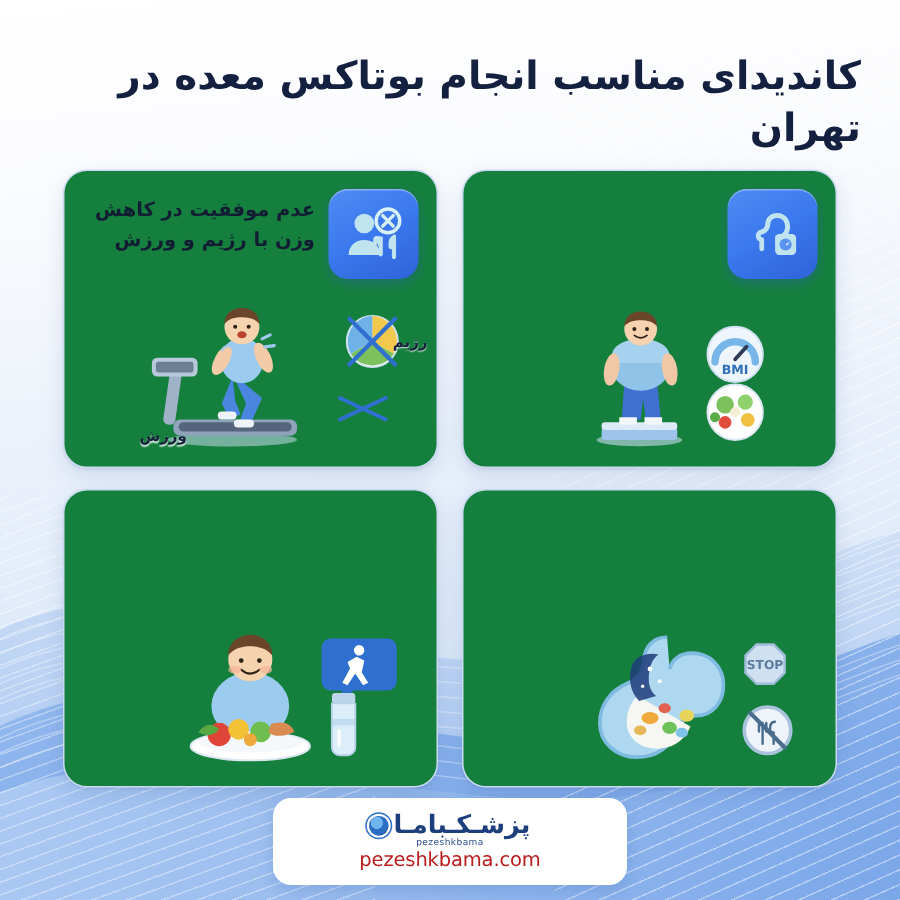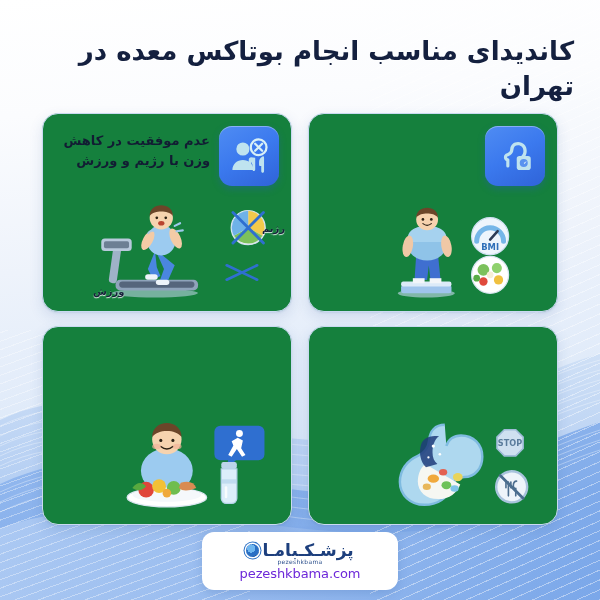--- a/index.html
+++ b/index.html
@@ -102,21 +102,21 @@
     font-size:10px; font-weight:bold;
     color:#16203a; direction:rtl;
     text-shadow:0 1px 1px rgba(255,255,255,.9);
   }
 
   
   .footer{
     position:absolute;
     left:50%; transform:translateX(-50%);
     bottom:10px;
-    width:196px; height:58px;
+    width:236px; height:58px;
     background:#ffffff;
     border-radius:12px;
     box-shadow:0 3px 10px rgba(35,75,150,.18);
     display:flex; flex-direction:column; align-items:center; justify-content:center;
     gap:1px;
   }
   .logo-row{ display:flex; align-items:center; justify-content:center; gap:3px; }
   .logo-fa{
     font-size:17px; font-weight:bold; color:#1d3f7d;
     direction:rtl; letter-spacing:-.5px; line-height:1;
@@ -125,21 +125,21 @@
     width:13px; height:13px; border-radius:50%;
     background:radial-gradient(circle at 40% 35%, #6fb6ef 0 35%, #2a6fc4 36% 70%, #1b4f96 71% 100%);
     box-shadow:0 0 0 1.5px #fff, 0 0 0 2.5px #2a6fc4;
     flex:0 0 auto;
   }
   .logo-sub{
     font-size:6px; color:#2b4f8c; letter-spacing:.3px;
     direction:ltr; margin-top:-2px;
   }
   .logo-url{
-    font-size:13px; color:#6d28d9; direction:ltr; letter-spacing:-.1px;
+    font-size:13px; color:#b91c1c; direction:ltr; letter-spacing:-.1px;
   }
 </style>
 </head>
 <body>
 
 <div class="bg-root">
   <div class="bg-wave">
     <svg viewBox="0 0 600 330" preserveAspectRatio="none" aria-hidden="true">
       <defs>
         <linearGradient id="wv1" x1="0" y1="0" x2="0" y2="1">

